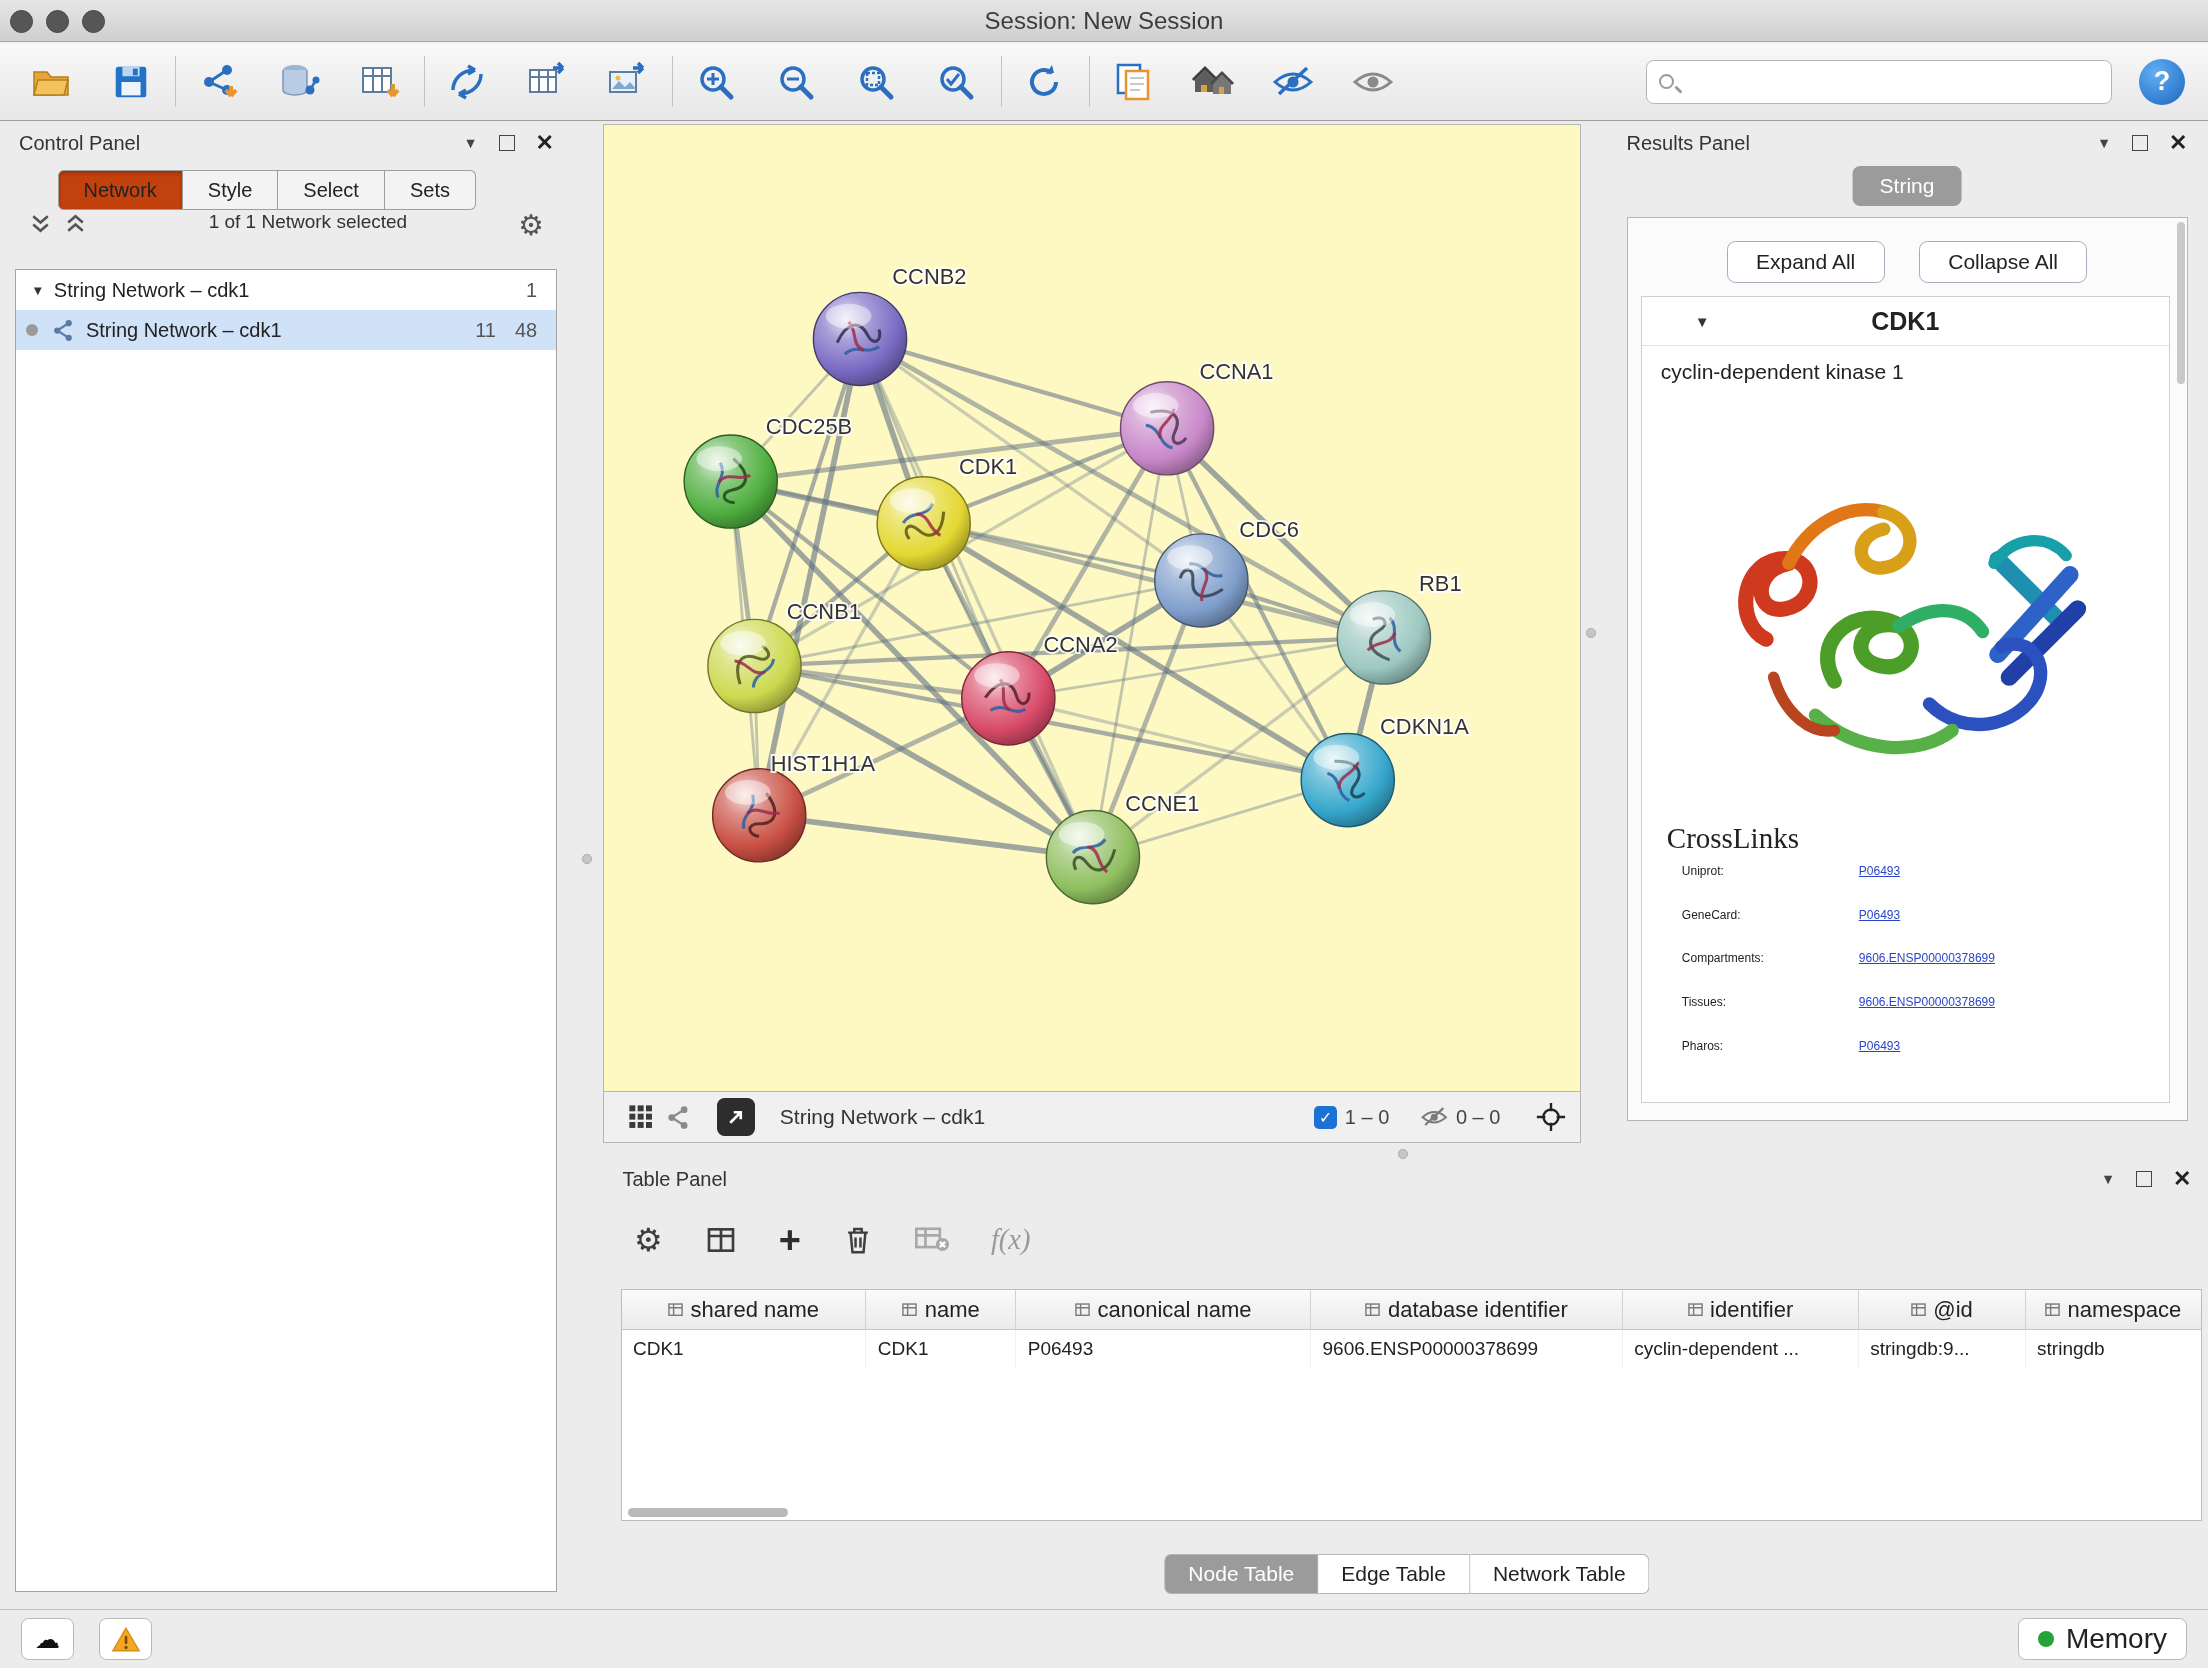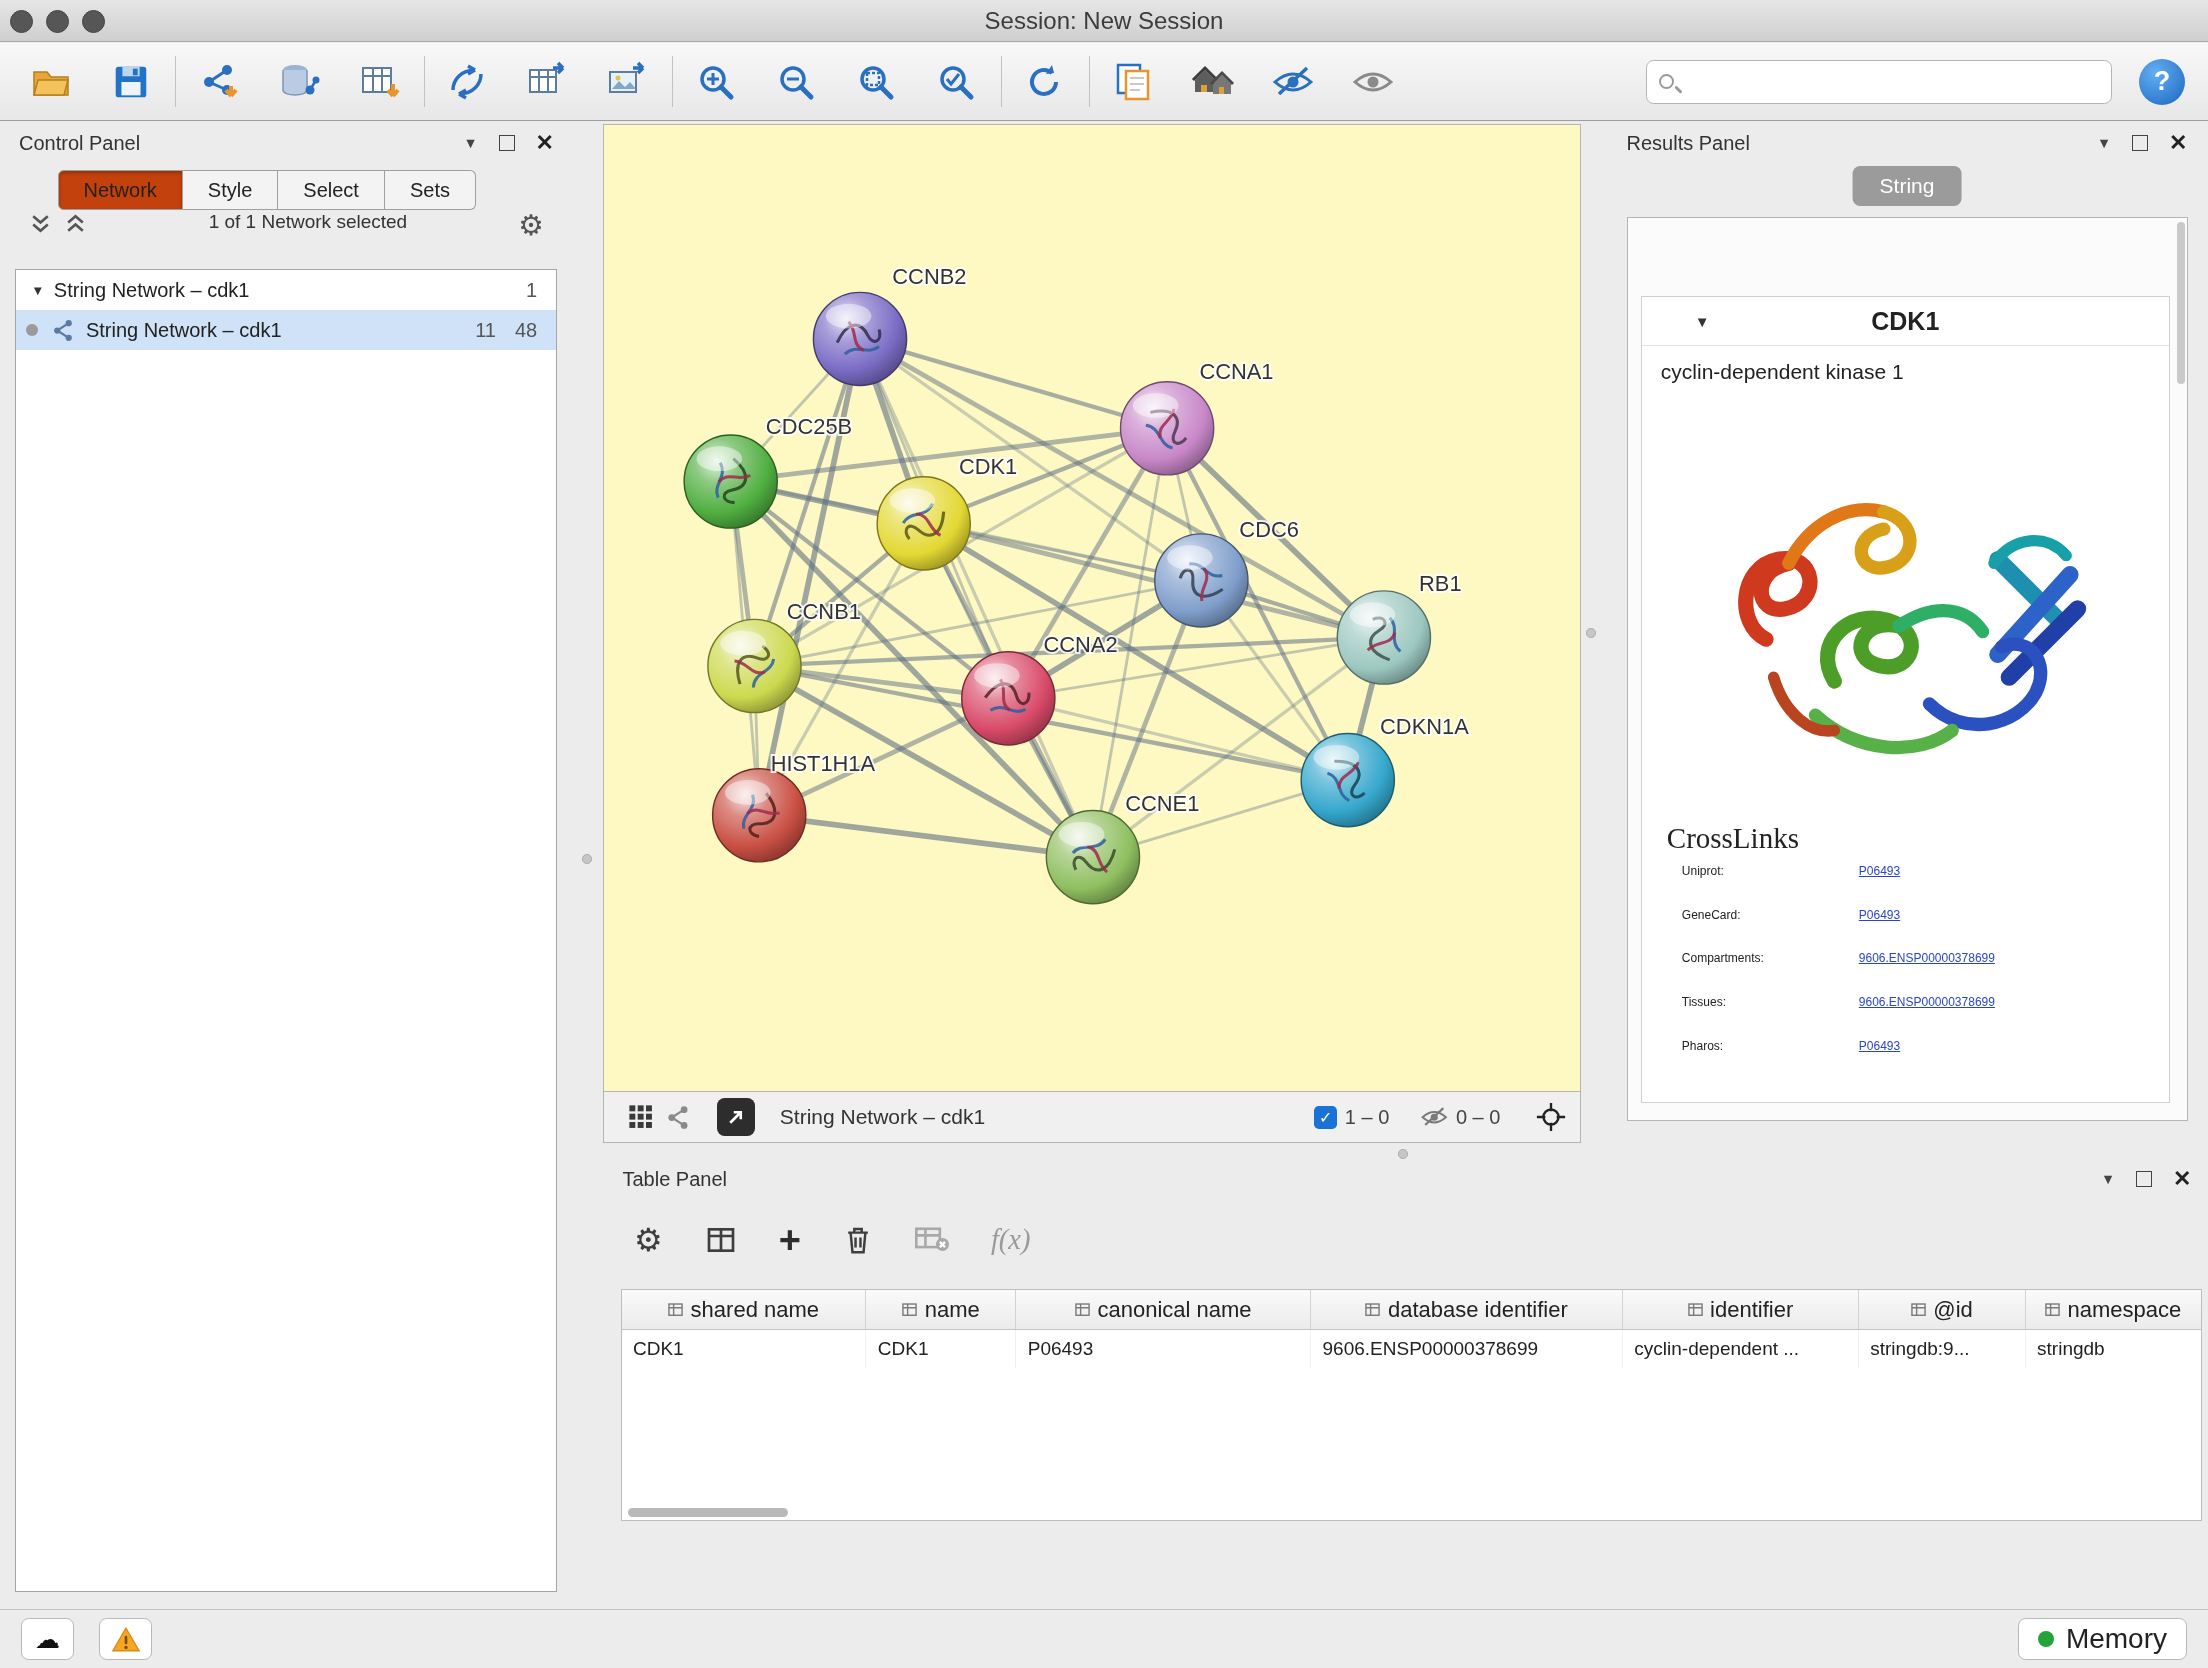--- a/index.html
+++ b/index.html
@@ -577,20 +577,24 @@
     <span>Results Panel</span>
     <span class="spacer"></span>
     <span class="ph-ic">▼</span>
     <span class="ph-ic">
         <span class="ph-sq"></span>
       </span>
     <span class="ph-ic ph-x">✕</span>
   </div>
   <div id="rp-tab">String</div>
   <div id="rp-box">
+    <div id="rp-buttons">
+      <div class="rp-btn">Expand All</div>
+      <div class="rp-btn">Collapse All</div>
+    </div>
     <div id="rp-inner">
       <div id="gene-row">
         <span class="tri">▼</span>
         <span class="g">CDK1</span>
       </div>
       <div id="gene-desc">cyclin-dependent kinase 1</div>
       <svg id="protein" width="399" height="352" viewBox="0 0 210 185">
         <g fill="none" stroke-linecap="round">
           <path d="M30 100 C14 92 16 62 36 58 C56 54 60 80 40 84 C24 87 22 64 42 60" stroke="#cf3a1f" stroke-width="8"></path>
           <path d="M42 60 C52 40 72 28 92 33" stroke="#e07818" stroke-width="7"></path>
@@ -726,20 +730,25 @@
       <div class="td c2">P06493</div>
       <div class="td c3">9606.ENSP00000378699</div>
       <div class="td c4">cyclin-dependent ...</div>
       <div class="td c5">stringdb:9...</div>
       <div class="td c6">stringdb</div>
     </div>
   </div>
   <div id="tp-hscroll">
       <span id="tp-hthumb"></span>
     </div>
+  <div id="tp-tabs">
+    <div class="tp-tab sel">Node Table</div>
+    <div class="tp-tab">Edge Table</div>
+    <div class="tp-tab">Network Table</div>
+  </div>
 </div>
 
 <div id="statusbar">
   <div class="sb-btn">
       <span id="sb-cloud">☁</span>
     </div>
   <div class="sb-btn">
     <svg width="30" height="27" viewBox="0 0 32 28">
         <path d="M16 2L30 26H2z" fill="#f5a623" stroke="#d88c12" stroke-width="1.5"></path>
         <rect x="14.6" y="10" width="2.8" height="9" rx="1.4" fill="#7a4d00"></rect>

